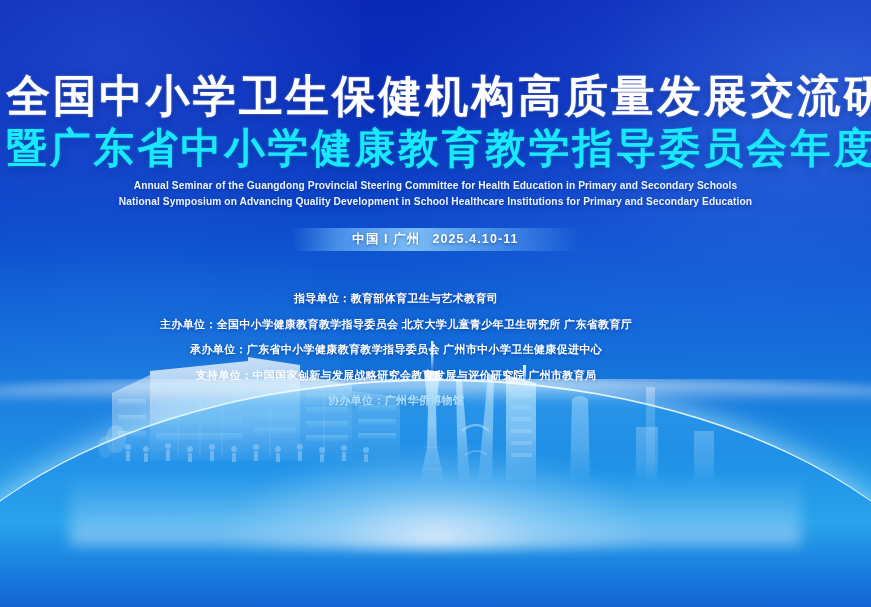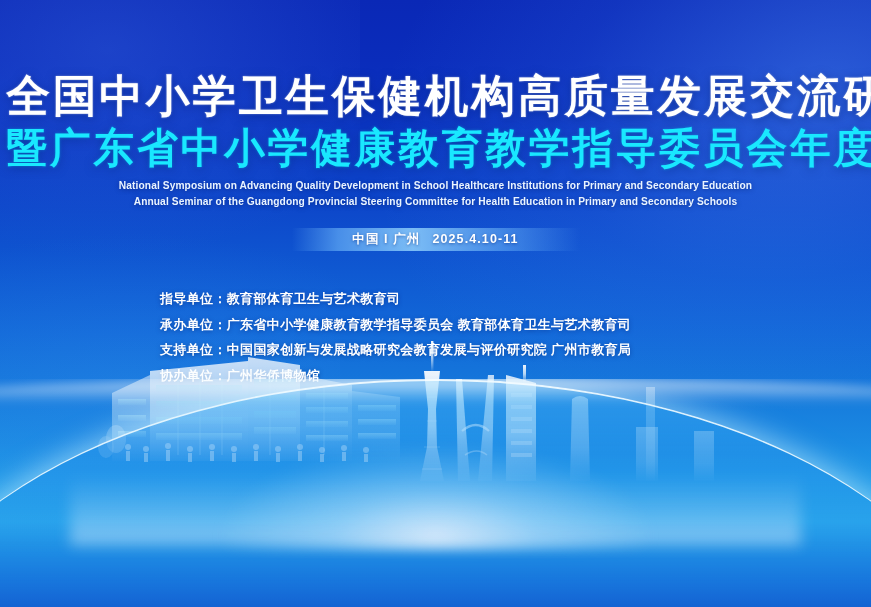--- a/index.html
+++ b/index.html
@@ -167,27 +167,28 @@
 
   
   .orgs{
     position:absolute;
     top:286px;
     left:160px;
     pointer-events:none;
   }
   .org-row{
     display:block;
-    font-size:13px;
+    font-size:11px;
     font-weight:700;
     color:#ffffff;
     letter-spacing:.35px;
     line-height:25.5px;
     white-space:nowrap;
     text-shadow:0 1px 4px rgba(0,35,120,.55);
+    text-align:center;
   }
 
   
   .skyline{
     position:absolute;
     left:0; right:0;
     bottom:72px;
     height:200px;
     pointer-events:none;
   }
@@ -224,31 +225,32 @@
   <div class="glow sweep-ml"></div>
 
   <div class="streak s3"></div>
 
   <div class="headline">
     <span class="title-1">全国中小学卫生保健机构高质量发展交流研讨活动</span>
     <span class="title-2">暨广东省中小学健康教育教学指导委员会年度研讨活动</span>
   </div>
 
   <div class="subtitle">
+    <span class="sub-line">Annual Seminar of the Guangdong Provincial Steering Committee for Health Education in Primary and Secondary Schools</span>
     <span class="sub-line">National Symposium on Advancing Quality Development in School Healthcare Institutions for Primary and Secondary Education</span>
-    <span class="sub-line">Annual Seminar of the Guangdong Provincial Steering Committee for Health Education in Primary and Secondary Schools</span>
   </div>
 
   <div class="datebar">
     <span class="dtext"><span>中国 I 广州</span><span class="gap"></span><span>2025.4.10-11</span></span>
   </div>
 
   <div class="orgs">
     <span class="org-row">指导单位：教育部体育卫生与艺术教育司</span>
-    <span class="org-row">承办单位：广东省中小学健康教育教学指导委员会   教育部体育卫生与艺术教育司</span>
+    <span class="org-row">主办单位：全国中小学健康教育教学指导委员会   北京大学儿童青少年卫生研究所   广东省教育厅</span>
+    <span class="org-row">承办单位：广东省中小学健康教育教学指导委员会   广州市中小学卫生健康促进中心</span>
     <span class="org-row">支持单位：中国国家创新与发展战略研究会教育发展与评价研究院   广州市教育局</span>
     <span class="org-row">协办单位：广州华侨博物馆</span>
   </div>
 
   <div class="skyline">
     <svg viewBox="0 0 871 200" preserveAspectRatio="none">
       <defs>
         <linearGradient id="bldFade" x1="0" y1="0" x2="0" y2="1">
           <stop offset="0%" stop-color="#ffffff" stop-opacity="0.80"></stop>
           <stop offset="55%" stop-color="#eaf8ff" stop-opacity="0.62"></stop>

